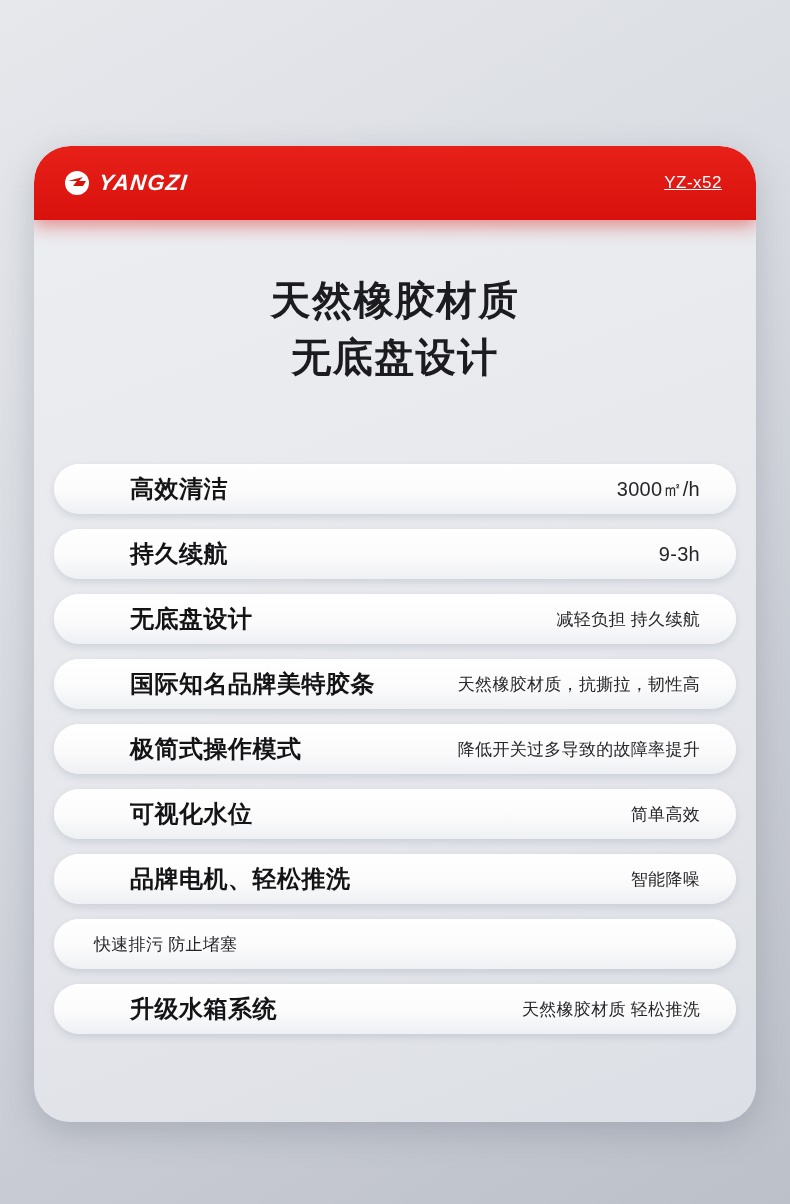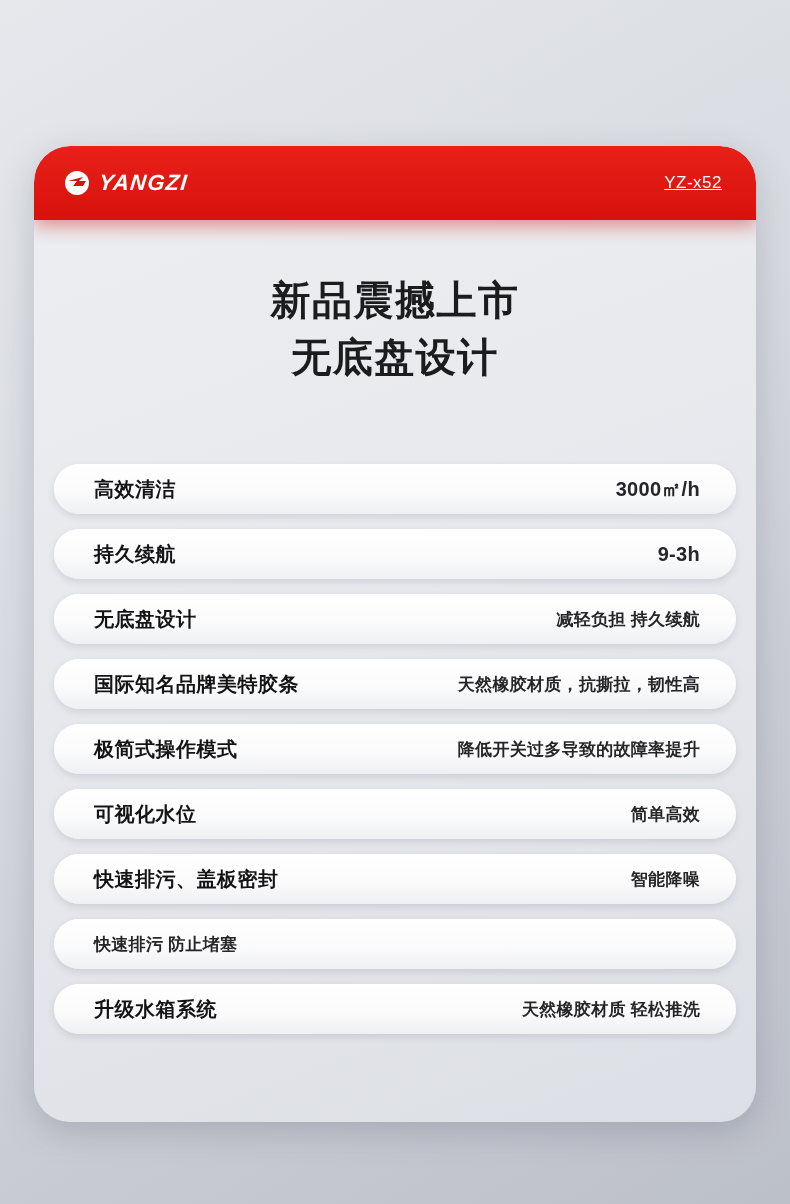--- a/index.html
+++ b/index.html
@@ -102,31 +102,31 @@
     box-shadow: 0 3px 7px rgba(120, 128, 142, 0.22),
                 inset 0 1px 0 rgba(255, 255, 255, 0.9);
     display: flex;
     align-items: center;
     justify-content: space-between;
     padding: 0 36px 0 40px;
     box-sizing: border-box;
   }
   .spec-title {
     color: #141416;
-    font-size: 20px;
+    font-size: 24px;
     font-weight: bold;
     letter-spacing: 0.5px;
     white-space: nowrap;
+    margin-left: 36px;
   }
   .spec-value {
     color: #26262a;
     font-size: 17px;
     white-space: nowrap;
     letter-spacing: 0.3px;
-    font-weight: bold;
   }
   .spec-value.big {
     font-size: 20px;
   }
 </style>
 </head>
 <body>
 
 <div class="card">
 
@@ -137,21 +137,21 @@
           <circle cx="13" cy="13" r="12" fill="#ffffff"></circle>
           <path d="M4 11 L13 11 L9 16 L19 16 L22 11 L15 11 L19 7 Z" fill="#d8110c"></path>
         </svg>
       </span>
       <span class="brand-name">YANGZI</span>
     </div>
     <div class="model">YZ-x52</div>
   </div>
 
   <div class="headline">
-    <div>新品震撼上市</div>
+    <div>天然橡胶材质</div>
     <div>无底盘设计</div>
   </div>
 
   <div class="specs">
 
     <div class="spec-row">
       <span class="spec-title">高效清洁</span>
       <span class="spec-value big">3000㎡/h</span>
     </div>
 
@@ -174,21 +174,21 @@
       <span class="spec-title">极简式操作模式</span>
       <span class="spec-value">降低开关过多导致的故障率提升</span>
     </div>
 
     <div class="spec-row">
       <span class="spec-title">可视化水位</span>
       <span class="spec-value">简单高效</span>
     </div>
 
     <div class="spec-row">
-      <span class="spec-title">快速排污、盖板密封</span>
+      <span class="spec-title">品牌电机、轻松推洗</span>
       <span class="spec-value">智能降噪</span>
     </div>
 
     <div class="spec-row">
       <span class="spec-value">快速排污 防止堵塞</span>
     </div>
 
     <div class="spec-row">
       <span class="spec-title">升级水箱系统</span>
       <span class="spec-value">天然橡胶材质 轻松推洗</span>

